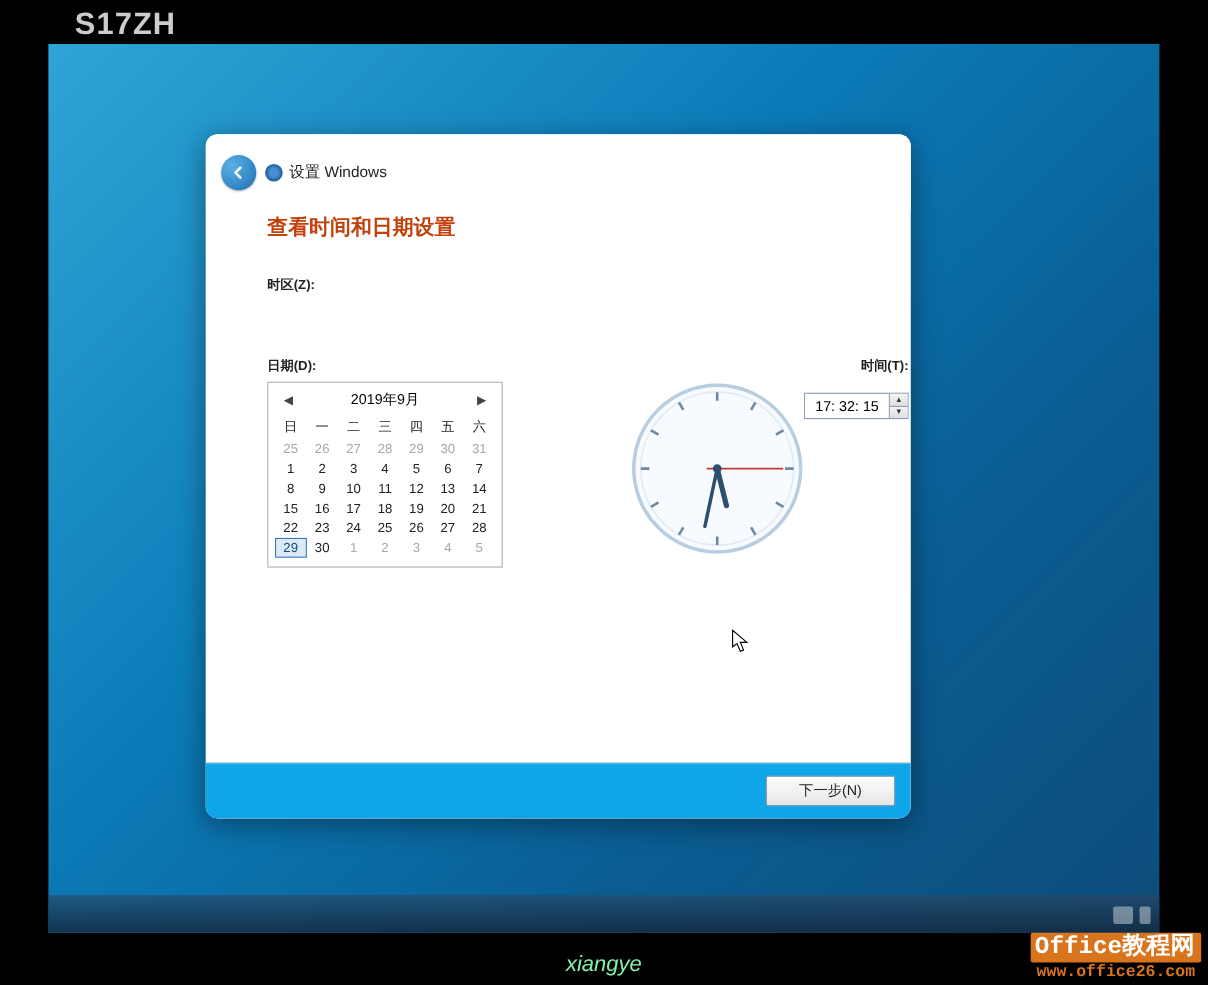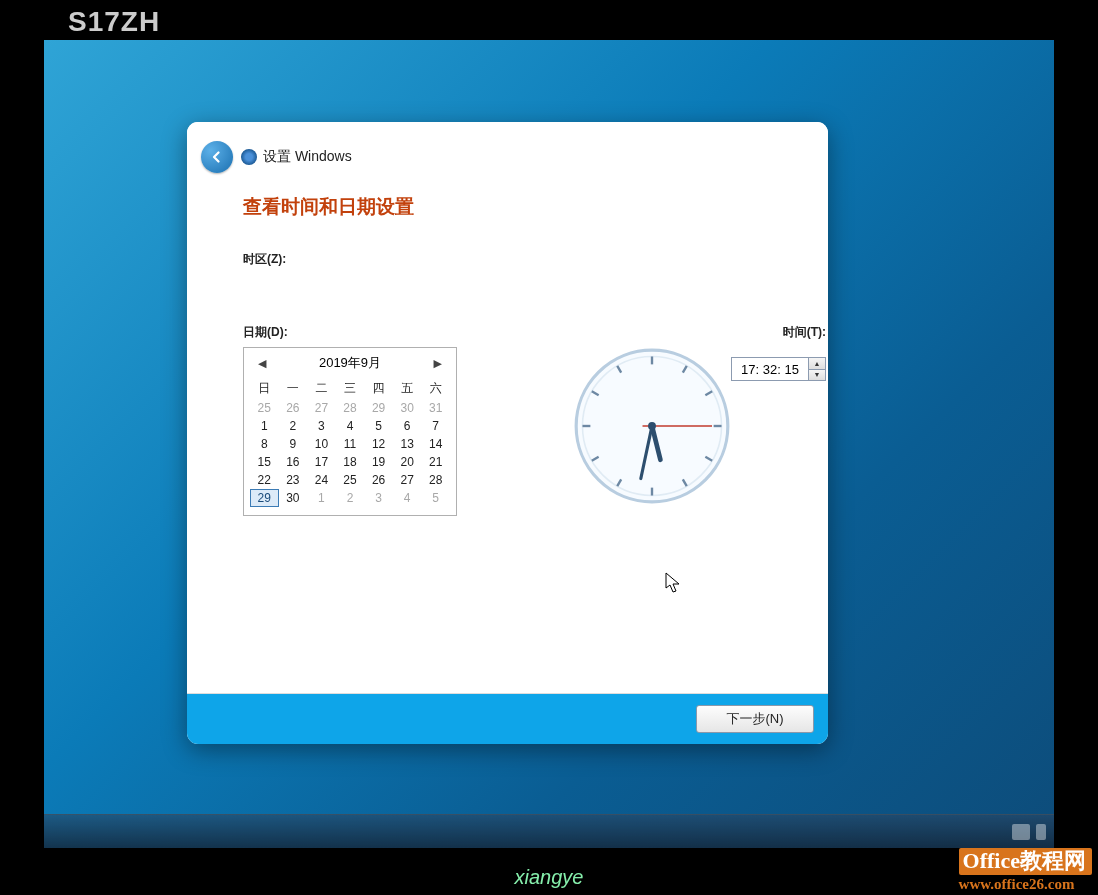--- a/index.html
+++ b/index.html
@@ -56,23 +56,23 @@
   .tray-icon {
     width: 18px; height: 16px;
     background: rgba(255,255,255,0.4);
     margin-left: 6px;
     border-radius: 2px;
   }
   .watermark {
     position: absolute;
     right: 6px;
     bottom: 2px;
-    text-align: left;
+    text-align: center;
     line-height: 1.1;
-    font-family: Liberation Serif, serif;
+    font-family: Liberation Mono, monospace;
   }
   .watermark .line1 {
     color: #fff;
     background: #d8741c;
     padding: 1px 6px 2px 4px;
     font-size: 22px;
     font-weight: bold;
     display: inline-block;
     border-radius: 2px;
   }

